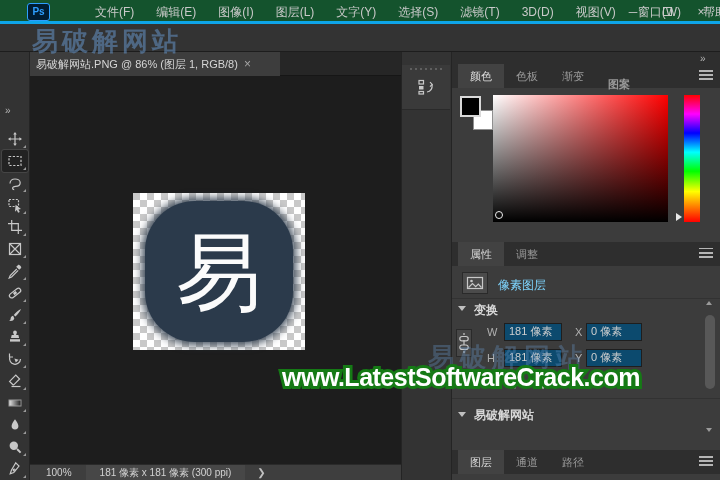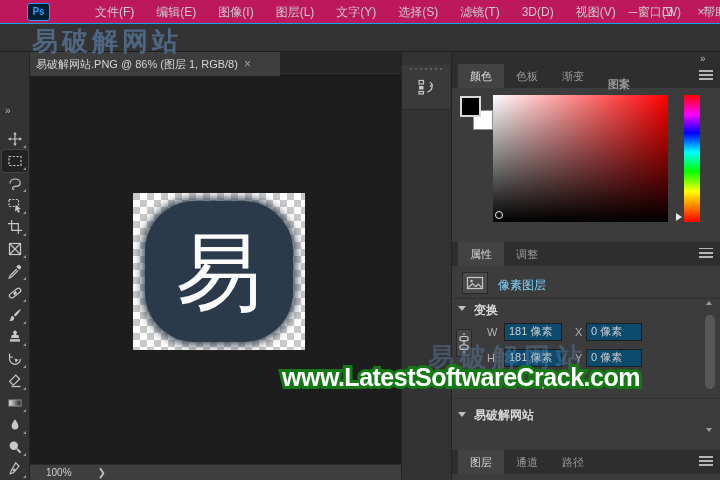--- a/index.html
+++ b/index.html
@@ -7,21 +7,21 @@
   #app{
     position:relative;width:720px;height:480px;overflow:hidden;
     background:#1d1d1d;
     font-family:"Liberation Sans","DejaVu Sans",sans-serif;
     -webkit-font-smoothing:antialiased;
   }
   .abs{position:absolute;}
   .txt{color:#c9c9c9;font-size:12px;white-space:nowrap;}
   .dim{color:#8a8a8a;}
   
-  #menubar{left:0;top:0;width:720px;height:24px;background:#be185d;border-bottom:1px solid #0ea5e9;}
+  #menubar{left:0;top:0;width:720px;height:24px;background:#14532d;border-bottom:3px solid #0ea5e9;}
   #ps-logo{left:27px;top:3px;width:23px;height:18px;background:#001d33;border:1px solid #2d9fff;border-radius:3px;
     color:#2d9fff;font-size:10px;font-weight:bold;text-align:center;line-height:16px;}
   #menu-items{left:95px;top:0;height:24px;display:flex;align-items:center;gap:22px;}
   #win-controls{right:10px;top:0;height:24px;display:flex;align-items:center;gap:16px;}
   .winbtn{color:#c9c9c9;font-size:12px;width:18px;text-align:center;line-height:22px;}
   .maxbox{display:inline-block;width:9px;height:9px;border:1px solid #c9c9c9;}
   
   #optionsbar{left:0;top:24px;width:720px;height:28px;background:#333333;border-bottom:1px solid #1d1d1d;}
   .vsep{position:absolute;top:29px;width:1px;height:18px;background:#222;}
   .field{position:absolute;background:#0c4a6e;border:1px solid #1e1e1e;color:#cfcfcf;font-size:11px;line-height:15px;padding:0 4px;white-space:nowrap;}
@@ -299,20 +299,21 @@
   <div id="canvas" class="abs">
     <div id="checker" class="abs">
       <div id="squircle" class="abs">
         <span class="glyph">易</span>
       </div>
     </div>
   </div>
 
   <div id="statusbar" class="abs">
     <span id="status-zoom">100%</span>
+    <span id="status-dims">181 像素 x 181 像素 (300 ppi)</span>
     <span id="status-chev">❯</span>
   </div>
 
   <div id="dock" class="abs">
     
   </div>
   <div id="dock-iconbox" class="abs">
     <span class="iconbtn" style="position:static;">
         <svg width="20" height="18" viewBox="0 0 20 18">
           <rect x="3" y="2.5" width="4.5" height="3.5" stroke="#c8c8c8" stroke-width="1.2" fill="none"></rect>

